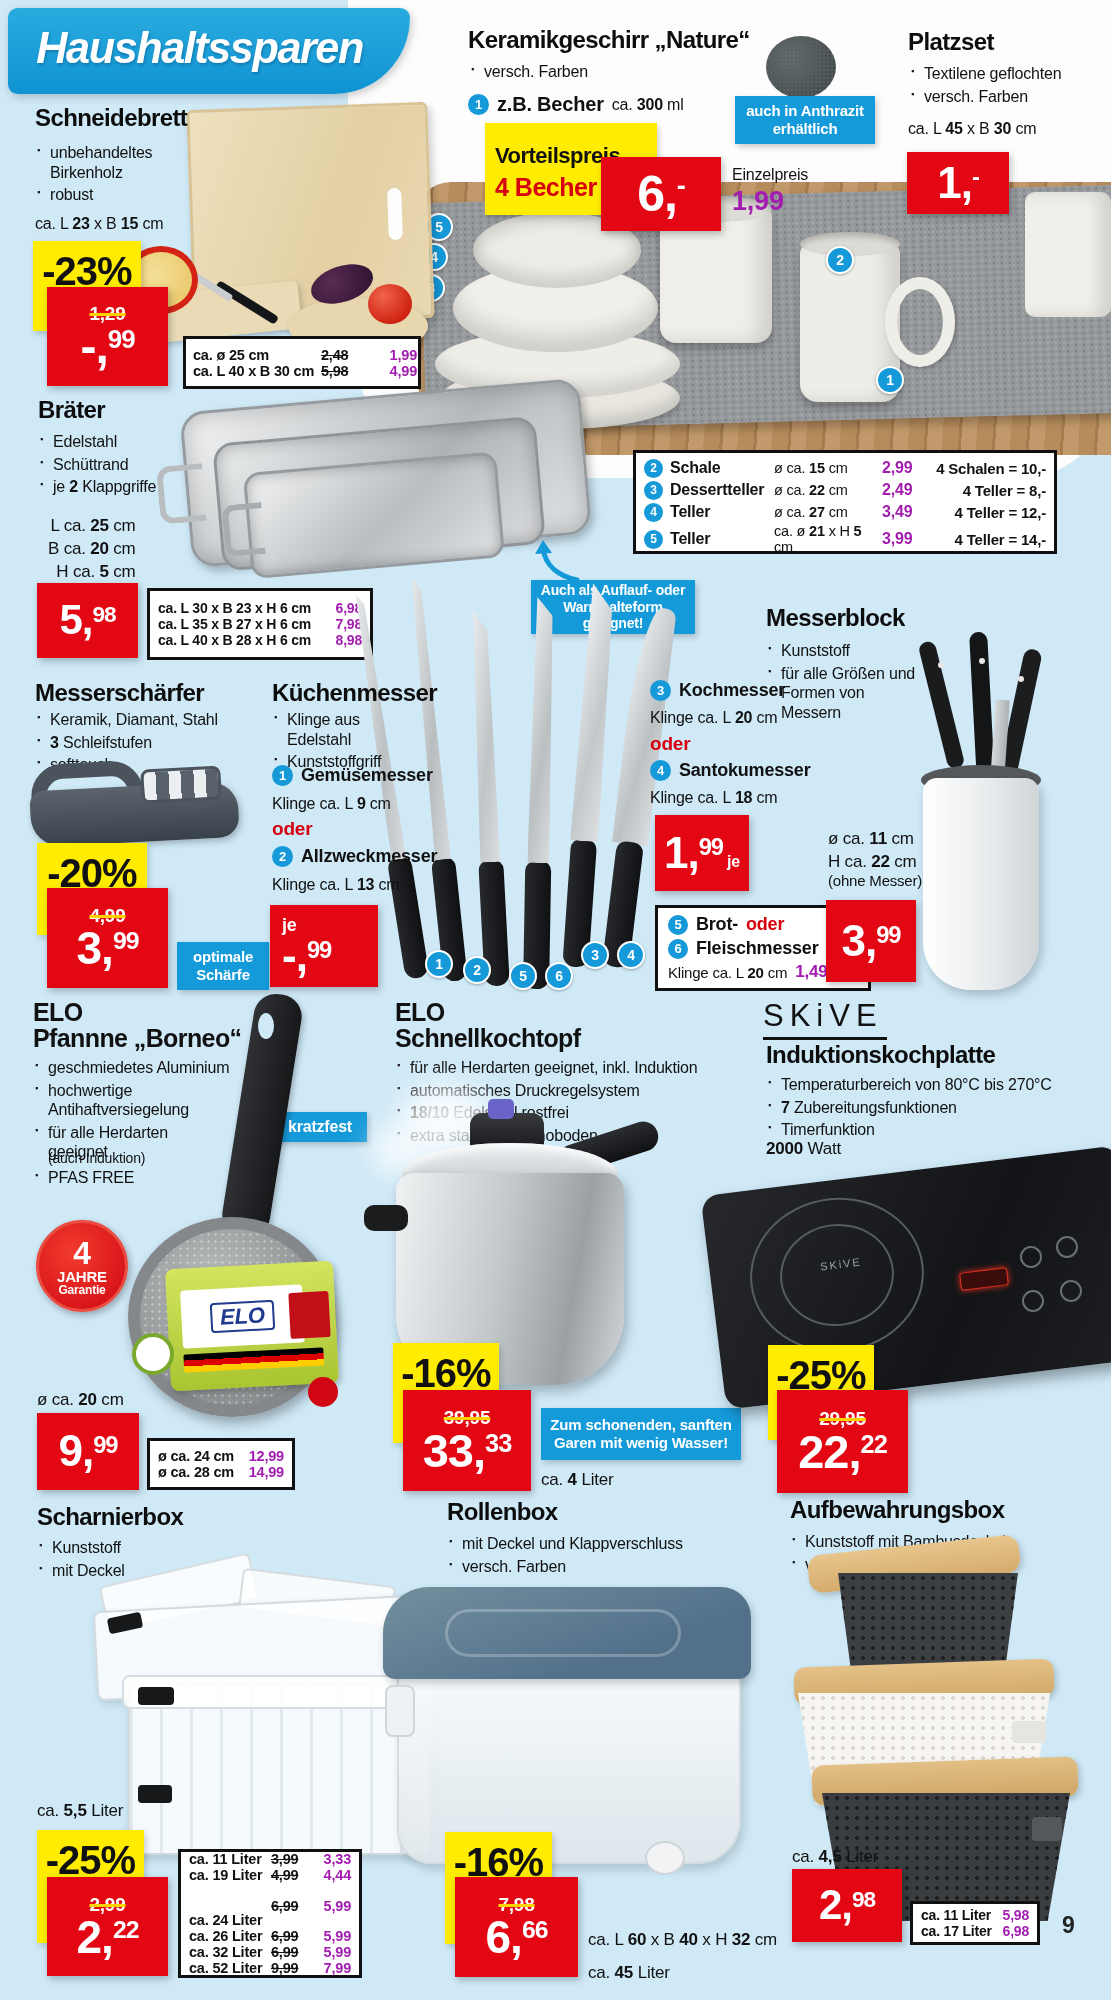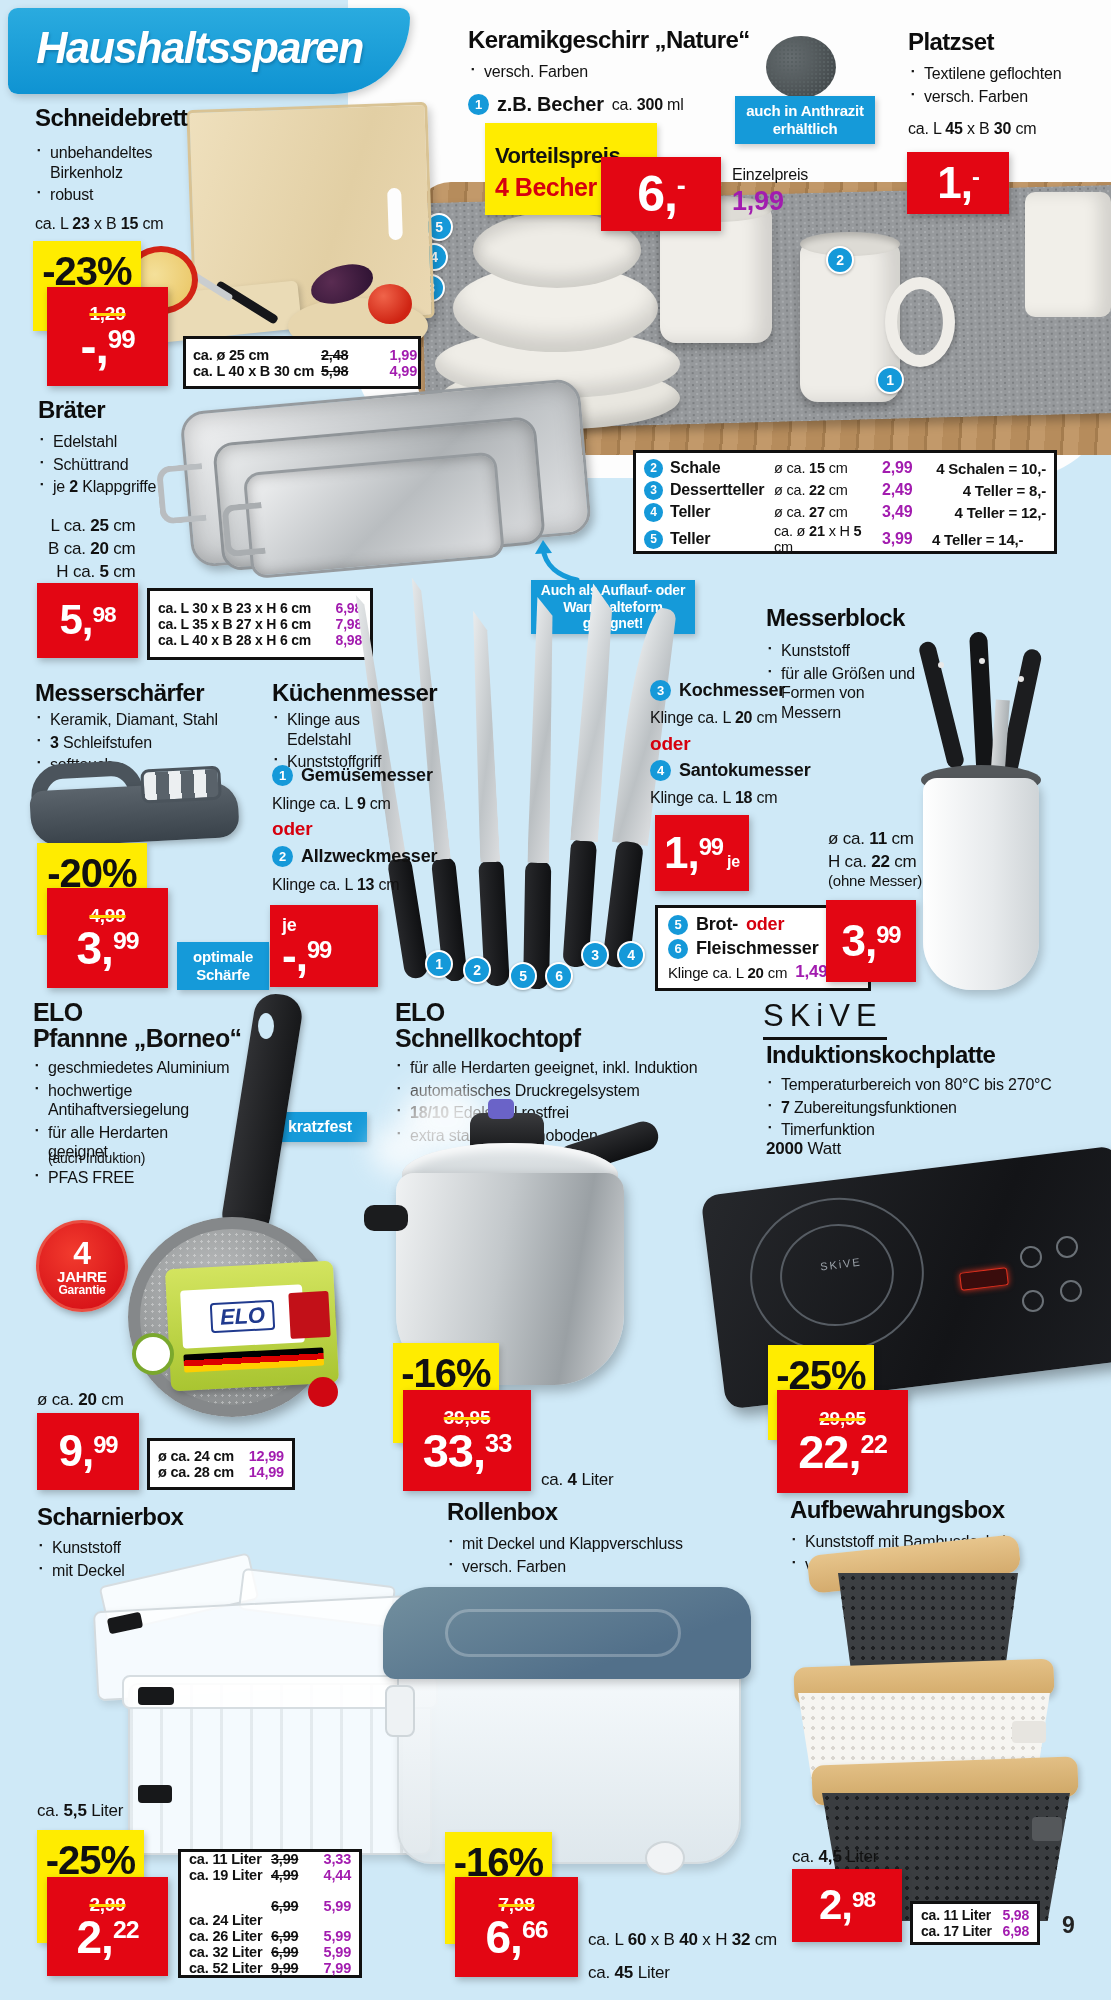--- a/index.html
+++ b/index.html
@@ -171,21 +171,21 @@
       <span style="font-weight:800;font-size:16px;">Teller</span>
       <span class="embolden">ø ca. <b>27</b> cm</span>
       <span class="redtxt" style="font-size:16px;">3,49</span>
       <span class="embolden" style="font-weight:800;font-size:15px;text-align:right;"><b>4</b> Teller = <b>12,</b>-</span>
     </div>
     <div class="trow" style="grid-template-columns:26px 104px 108px 50px auto;height:24px;">
       <span class="ncirc" style="width:19px;height:19px;font-size:12px;">5</span>
       <span style="font-weight:800;font-size:16px;">Teller</span>
       <span class="embolden">ca. ø <b>21</b> x H <b>5</b> cm</span>
       <span class="redtxt" style="font-size:16px;">3,99</span>
-      <span class="embolden" style="font-weight:800;font-size:15px;"><b>4</b> Teller = <b>14,</b>-</span>
+      <span class="embolden" style="font-weight:800;font-size:15px;text-align:right;"><b>4</b> Teller = <b>14,</b>-</span>
     </div>
   </div>
 
   <div class="abs" style="left:118px;top:398px;width:470px;height:215px;transform:rotate(-5deg);">
     <div class="abs" style="left:70px;top:0;width:395px;height:150px;background:linear-gradient(140deg,#f5f6f7,#b6babd 55%,#e2e4e6);border:3px solid #969b9f;border-radius:24px;box-shadow:inset 0 0 24px rgba(0,0,0,.25),3px 5px 9px rgba(0,0,0,.25);"></div>
     <div class="abs" style="left:100px;top:34px;width:318px;height:122px;background:linear-gradient(140deg,#eef0f1,#aeb2b5 55%,#dcdee0);border:3px solid #8f9498;border-radius:20px;box-shadow:inset 0 0 18px rgba(0,0,0,.3);"></div>
     <div class="abs" style="left:128px;top:66px;width:248px;height:100px;background:linear-gradient(140deg,#f2f3f4,#b9bdc0 55%,#e0e2e4);border:3px solid #969b9f;border-radius:16px;box-shadow:inset 0 0 14px rgba(0,0,0,.3);"></div>
     <div class="abs" style="left:42px;top:52px;width:40px;height:46px;border:6px solid #b9bdc0;border-right:none;border-radius:14px 0 0 14px;"></div>
     <div class="abs" style="left:104px;top:96px;width:34px;height:40px;border:6px solid #a9adb0;border-right:none;border-radius:12px 0 0 12px;"></div>
   </div>
@@ -442,20 +442,21 @@
   <div class="abs yellow" style="left:393px;top:1343px;width:106px;height:100px;">
     <div class="disc">-16%</div>
   </div>
   <div class="abs redbox" style="left:403px;top:1390px;width:128px;height:101px;">
     <div class="old-red">39,95</div>
     <div class="price-big" style="font-size:47px;">
         <span>33,</span>
         <sup>33</sup>
       </div>
   </div>
+  <div class="abs bluebadge" style="left:541px;top:1408px;width:188px;height:52px;font-size:15px;padding:0 6px;">Zum schonenden, sanften Garen mit wenig Wasser!</div>
   <div class="abs dim embolden" style="left:541px;top:1469px;">ca. <b>4</b> Liter</div>
 
   <div class="abs" style="left:763px;top:998px;font-size:31px;font-weight:400;letter-spacing:6px;border-bottom:3px solid #111;padding:0 4px 3px 0;">SKiVE</div>
   <div class="abs h1" style="left:766px;top:1043px;">Induktionskochplatte</div>
   <ul class="abs bul" style="left:768px;top:1075px;width:290px;">
     <li>Temperaturbereich von 80°C bis 270°C</li>
     <li class="embolden"><b>7</b> Zubereitungsfunktionen</li>
     <li>Timerfunktion</li>
   </ul>
   <div class="abs dim embolden" style="left:766px;top:1138px;"><b>2000</b> Watt</div>

